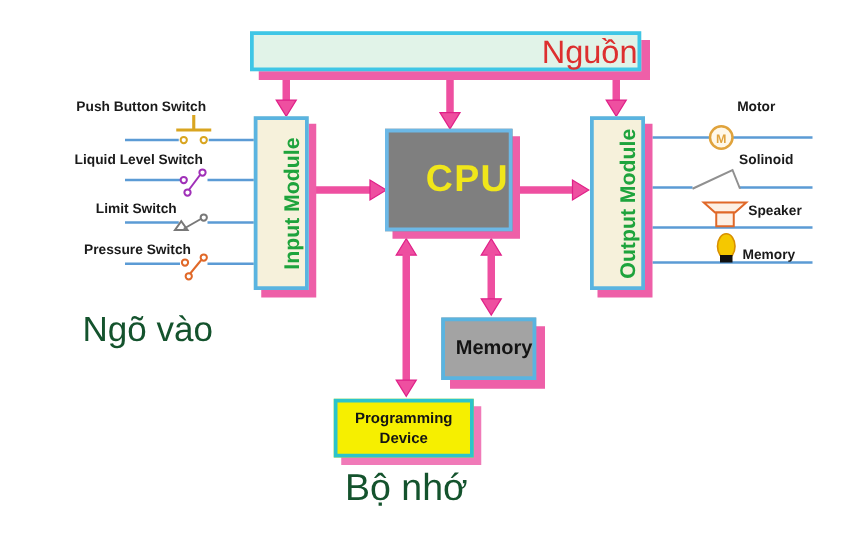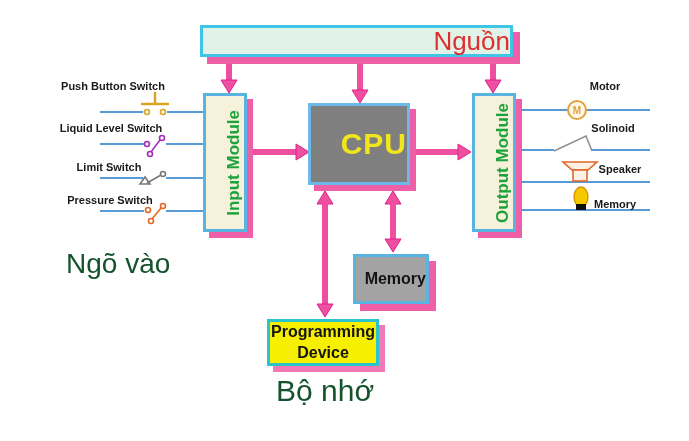--- a/index.html
+++ b/index.html
@@ -9,21 +9,21 @@
   }
   .canvas svg{position:absolute;left:0;top:0;z-index:1;}
   .box{position:absolute;z-index:2;display:flex;align-items:center;justify-content:flex-end;box-sizing:content-box;}
   .power{left:200px;top:25px;width:307px;height:26px;background:#e1f3e8;border:3px solid #3fc6e6;box-shadow:7px 7px 0 #ee5fa8;color:#dd2f2f;font-size:26px;}
   .module{width:38px;height:133px;background:#f6f1db;border:3px solid #5ab4e0;box-shadow:6px 6px 0 #ee5fa8;color:#1ea33c;font-weight:bold;font-size:17px;}
   .module .vtext{writing-mode:vertical-rl;transform:rotate(180deg);display:block;white-space:nowrap;}
   .input-module{left:203px;top:93px;}
   .output-module{left:472px;top:93px;}
   .cpu{left:308px;top:103px;width:96px;height:76px;background:#7f7f7f;border:3px solid #6cb8e6;box-shadow:6px 6px 0 #ee5fa8;color:#f0e61a;font-weight:bold;font-size:30px;letter-spacing:1px;}
   .memory{left:353px;top:254px;width:70px;height:44px;background:#a3a3a3;border:3px solid #5ab4e0;box-shadow:7px 7px 0 #ee5fa8;color:#141414;font-weight:bold;font-size:16px;}
-  .prog{left:267px;top:319px;width:106px;height:41px;background:#f6ef00;border:3px solid #2cc4cc;box-shadow:6px 6px 0 #f07ab8;color:#141414;font-weight:bold;font-size:16px;text-align:center;line-height:1.3;}
+  .prog{left:267px;top:319px;width:106px;height:41px;background:#f6ef00;border:3px solid #2cc4cc;box-shadow:6px 6px 0 #f07ab8;color:#141414;font-weight:bold;font-size:12px;text-align:center;line-height:1.3;}
   .cap{position:absolute;z-index:2;color:#14532d;font-size:28px;white-space:nowrap;}
   .cap-input{left:66px;top:248px;}
   .cap-output{left:500px;top:254px;}
   .cap-memory{left:276px;top:374px;font-size:30px;}
   .lbl{position:absolute;z-index:2;color:#1a1a1a;font-weight:bold;font-size:11px;text-align:center;white-space:nowrap;}
 </style>
 </head>
 <body>
 
 <div class="canvas">

